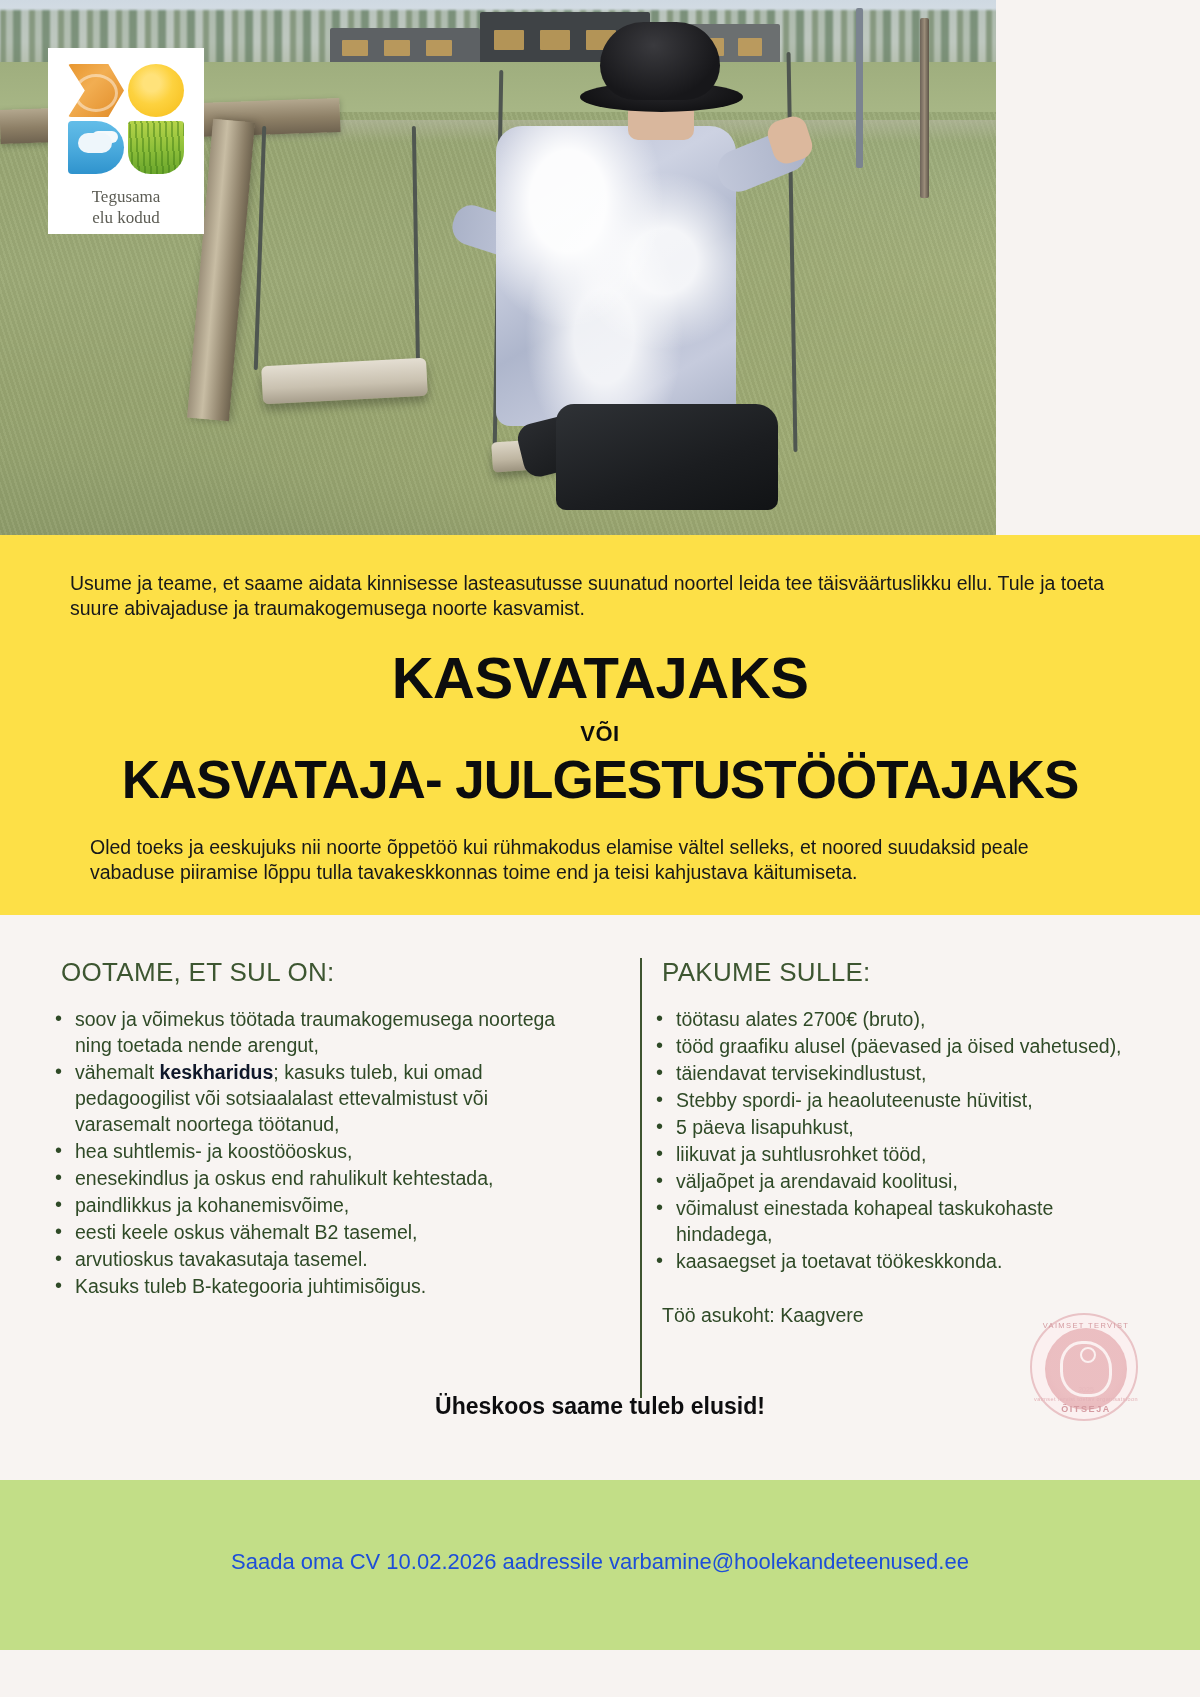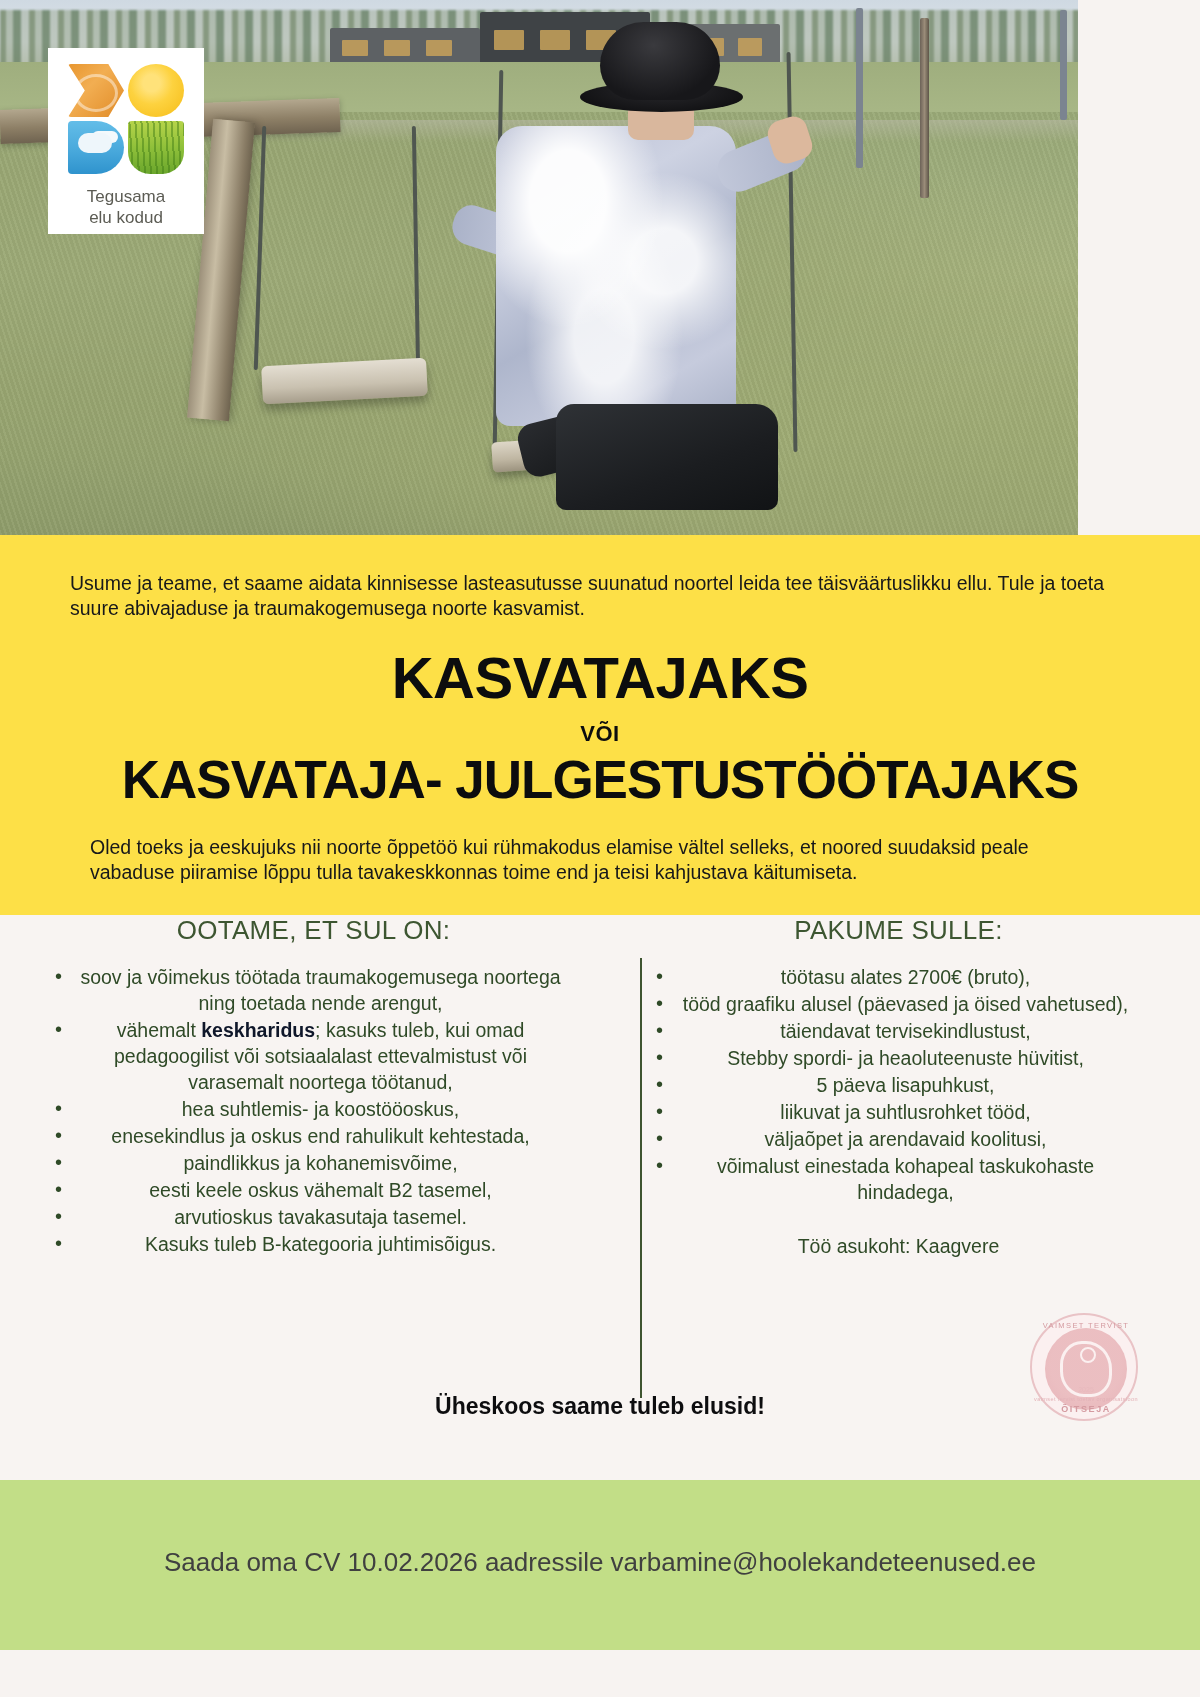--- a/index.html
+++ b/index.html
@@ -13,24 +13,25 @@
     position: relative;
     width: 1200px;
     height: 1697px;
     overflow: hidden;
     background: #f7f3f1;
   }
 
   
   .hero {
     position: relative;
-    width: 1078px;
+    width: 996px;
     height: 535px;
     overflow: hidden;
     background: #15803d;
+    font-family: Liberation Serif, serif;
   }
   .hero-sky {
     position: absolute; left: 0; top: 0; width: 1200px; height: 70px;
     background: linear-gradient(to bottom, #cfd9e2 0%, #dde4e9 60%, #c8cfc2 100%);
   }
   .hero-treeline {
     position: absolute; left: 0; top: 10px; width: 1200px; height: 60px;
     background:
       repeating-linear-gradient(90deg,
         rgba(120,140,110,.85) 0px, rgba(120,140,110,.85) 6px,
@@ -240,21 +241,21 @@
   }
 
   
   .body-wrap {
     position: relative;
     width: 1200px;
     height: 565px;
     background: #f8f4f2;
   }
   .cols {
-    display:flex; width: 1110px; margin: 0 auto;  text-align: center;
+    display:flex; width: 1110px; margin: 0 auto; padding-top: 42px;
   }
   .col { position: relative; }
   .col-left { width: 545px; padding-right: 24px; }
   .col-right { width: 545px; padding-left: 56px; }
   .divider {
     position:absolute; left: 640px; top: 43px; width: 2px; height: 440px;
     background: #3e5430;
   }
   .col-head {
     font-size: 26px; color:#3d5631; letter-spacing:.3px;
@@ -316,21 +317,21 @@
     position:absolute; left:0; bottom:17px; width:108px; text-align:center;
     font-size: 5.5px; letter-spacing:.4px; color:#e3b2b7;
   }
 
   
   .footer {
     width: 1200px; height: 170px; background: #c2de87;
     display:flex; flex-direction:column; align-items:center; justify-content:center;
   }
   .footer-line1 {
-    font-size: 26px; color:#404040; margin-bottom: 6px;
+    font-size: 22px; color:#1d4ed8; margin-bottom: 6px;
   }
   .footer-line2 {
     font-size: 22px; color:#15181a;
   }
 </style>
 </head>
 <body>
 
 <div class="poster">
 
@@ -431,20 +432,21 @@
         <div class="col-head">PAKUME SULLE:</div>
         <ul class="bullets">
           <li><span>töötasu alates 2700€ (bruto),</span></li>
           <li><span>tööd graafiku alusel (päevased ja öised vahetused),</span></li>
           <li><span>täiendavat tervisekindlustust,</span></li>
           <li><span>Stebby spordi- ja heaoluteenuste hüvitist,</span></li>
           <li><span>5 päeva lisapuhkust,</span></li>
           <li><span>liikuvat ja suhtlusrohket tööd,</span></li>
           <li><span>väljaõpet ja arendavaid koolitusi,</span></li>
           <li><span>võimalust einestada kohapeal taskukohaste hindadega,</span></li>
+          <li><span>kaasaegset ja toetavat töökeskkonda.</span></li>
         </ul>
         <div class="location">Töö asukoht: Kaagvere</div>
       </div>
     </div>
 
     <div class="slogan">Üheskoos saame tuleb elusid!</div>
 
     <div class="badge">
       <div class="badge-inner"></div>
       <div class="badge-face"></div>

